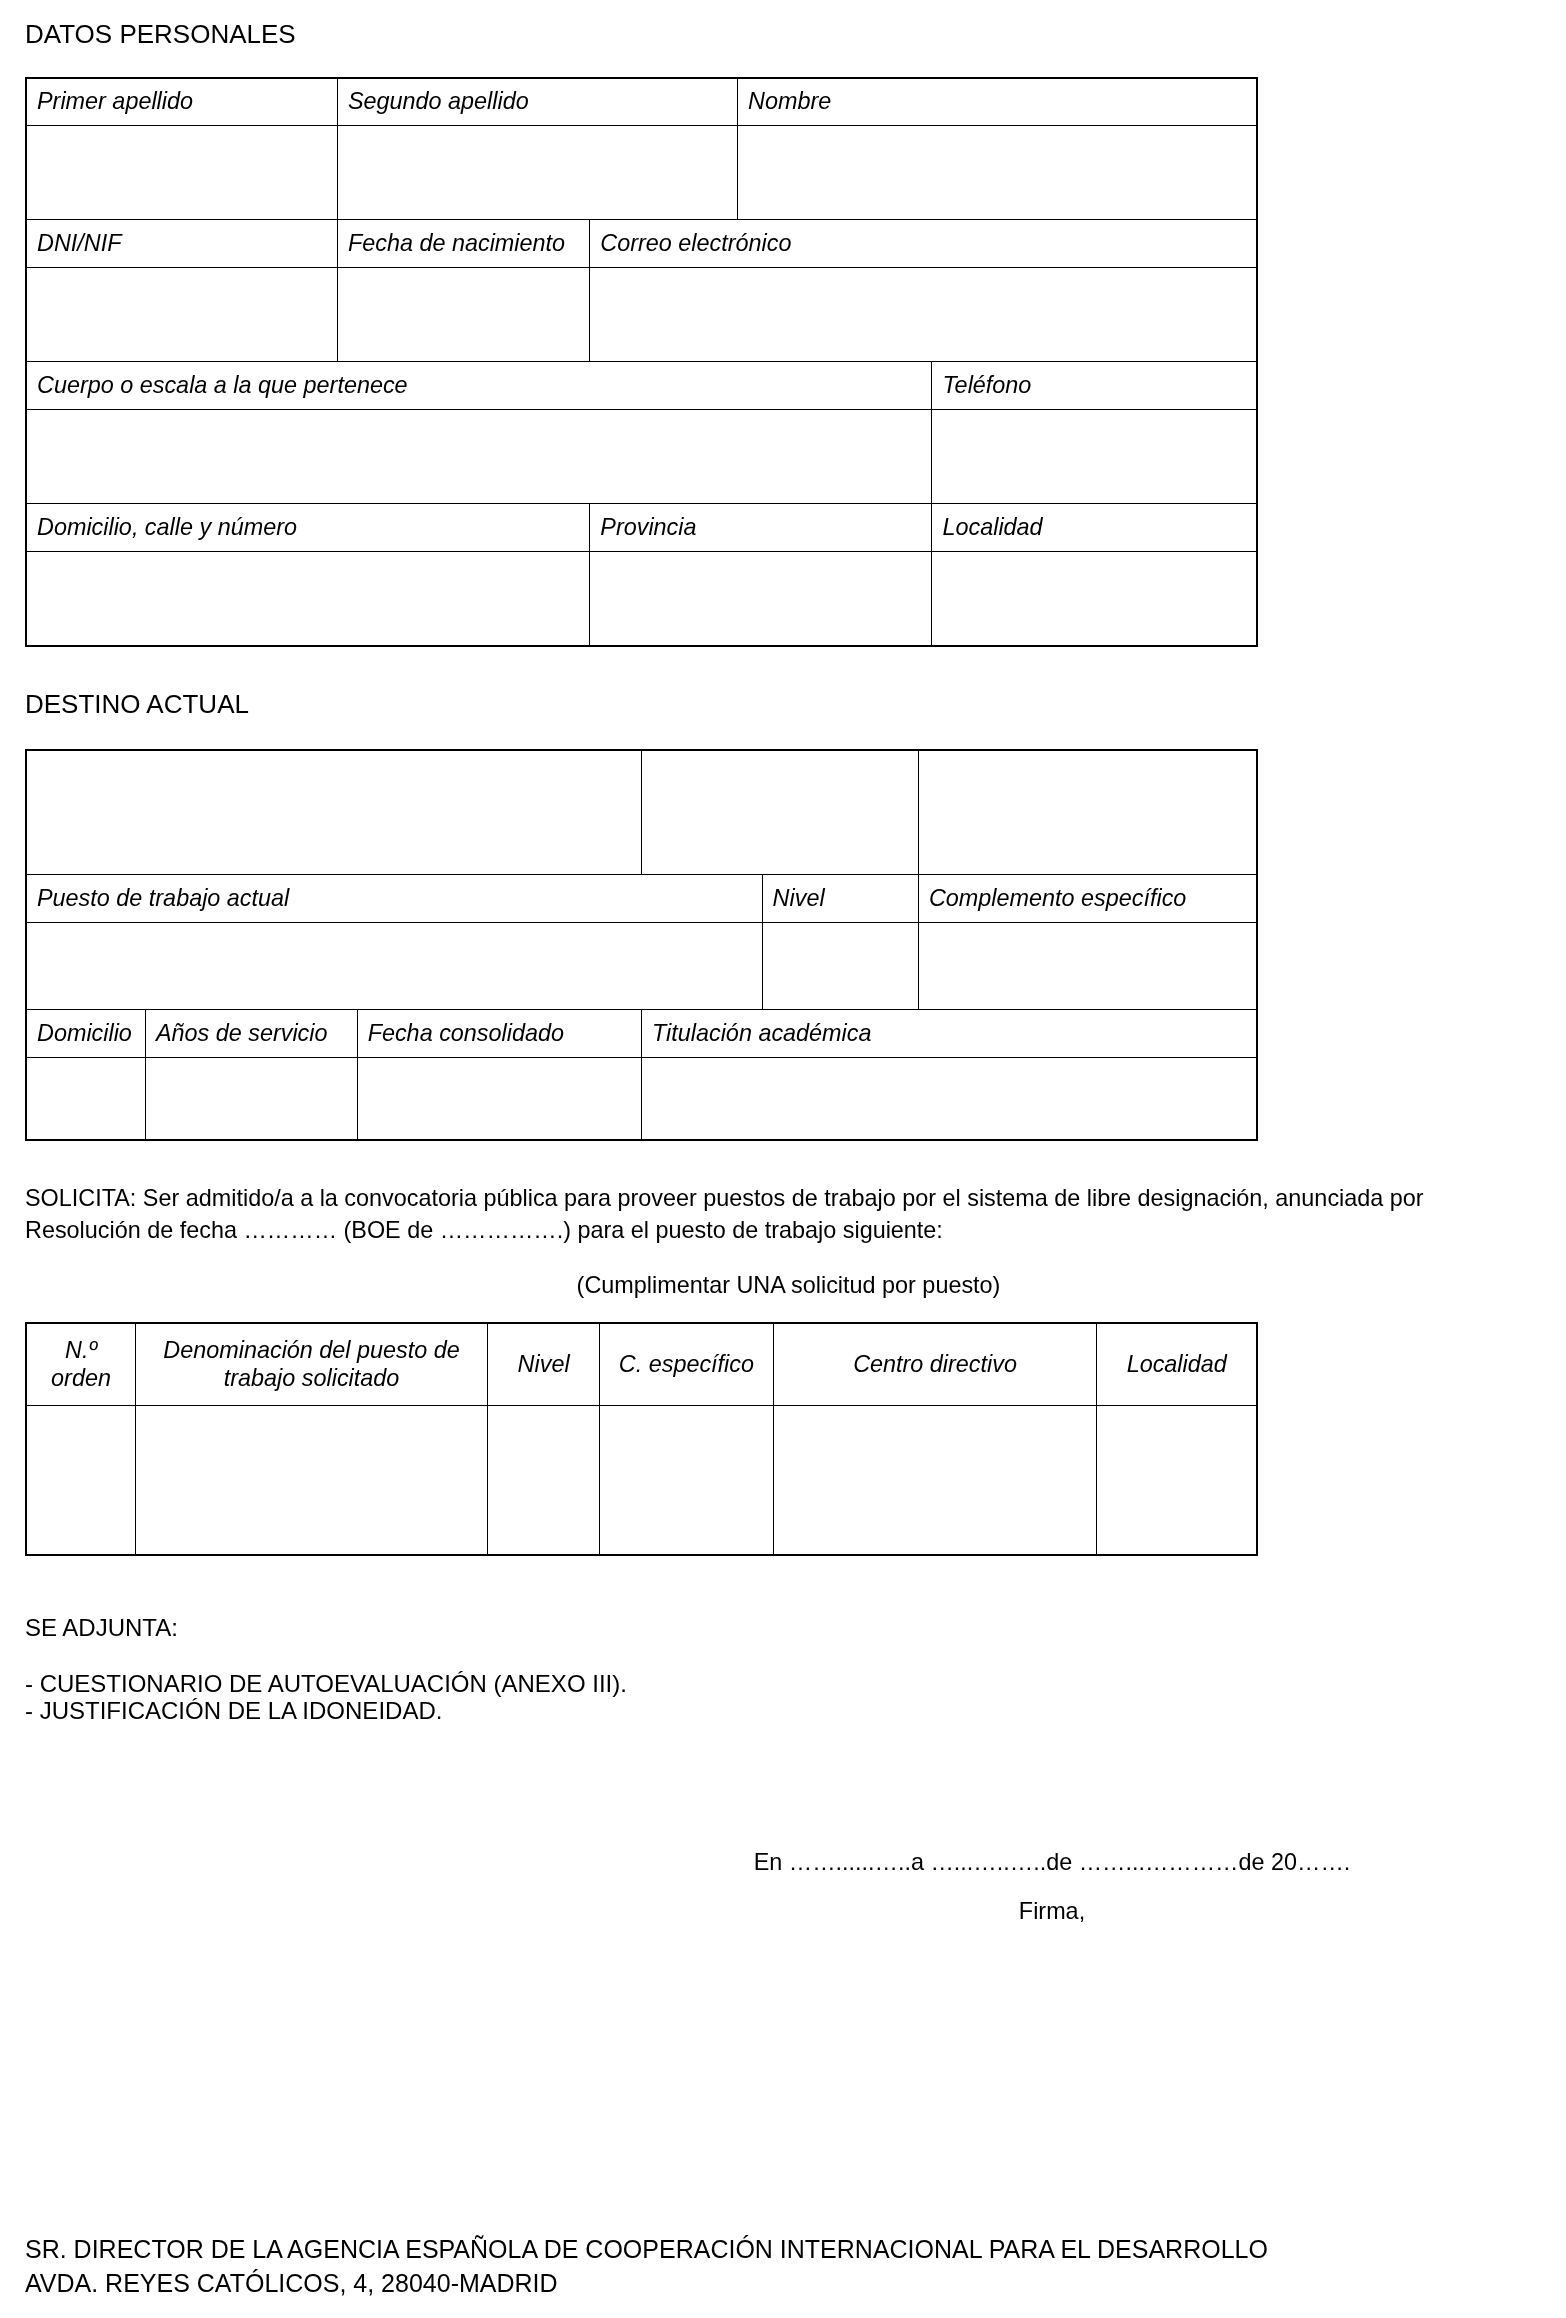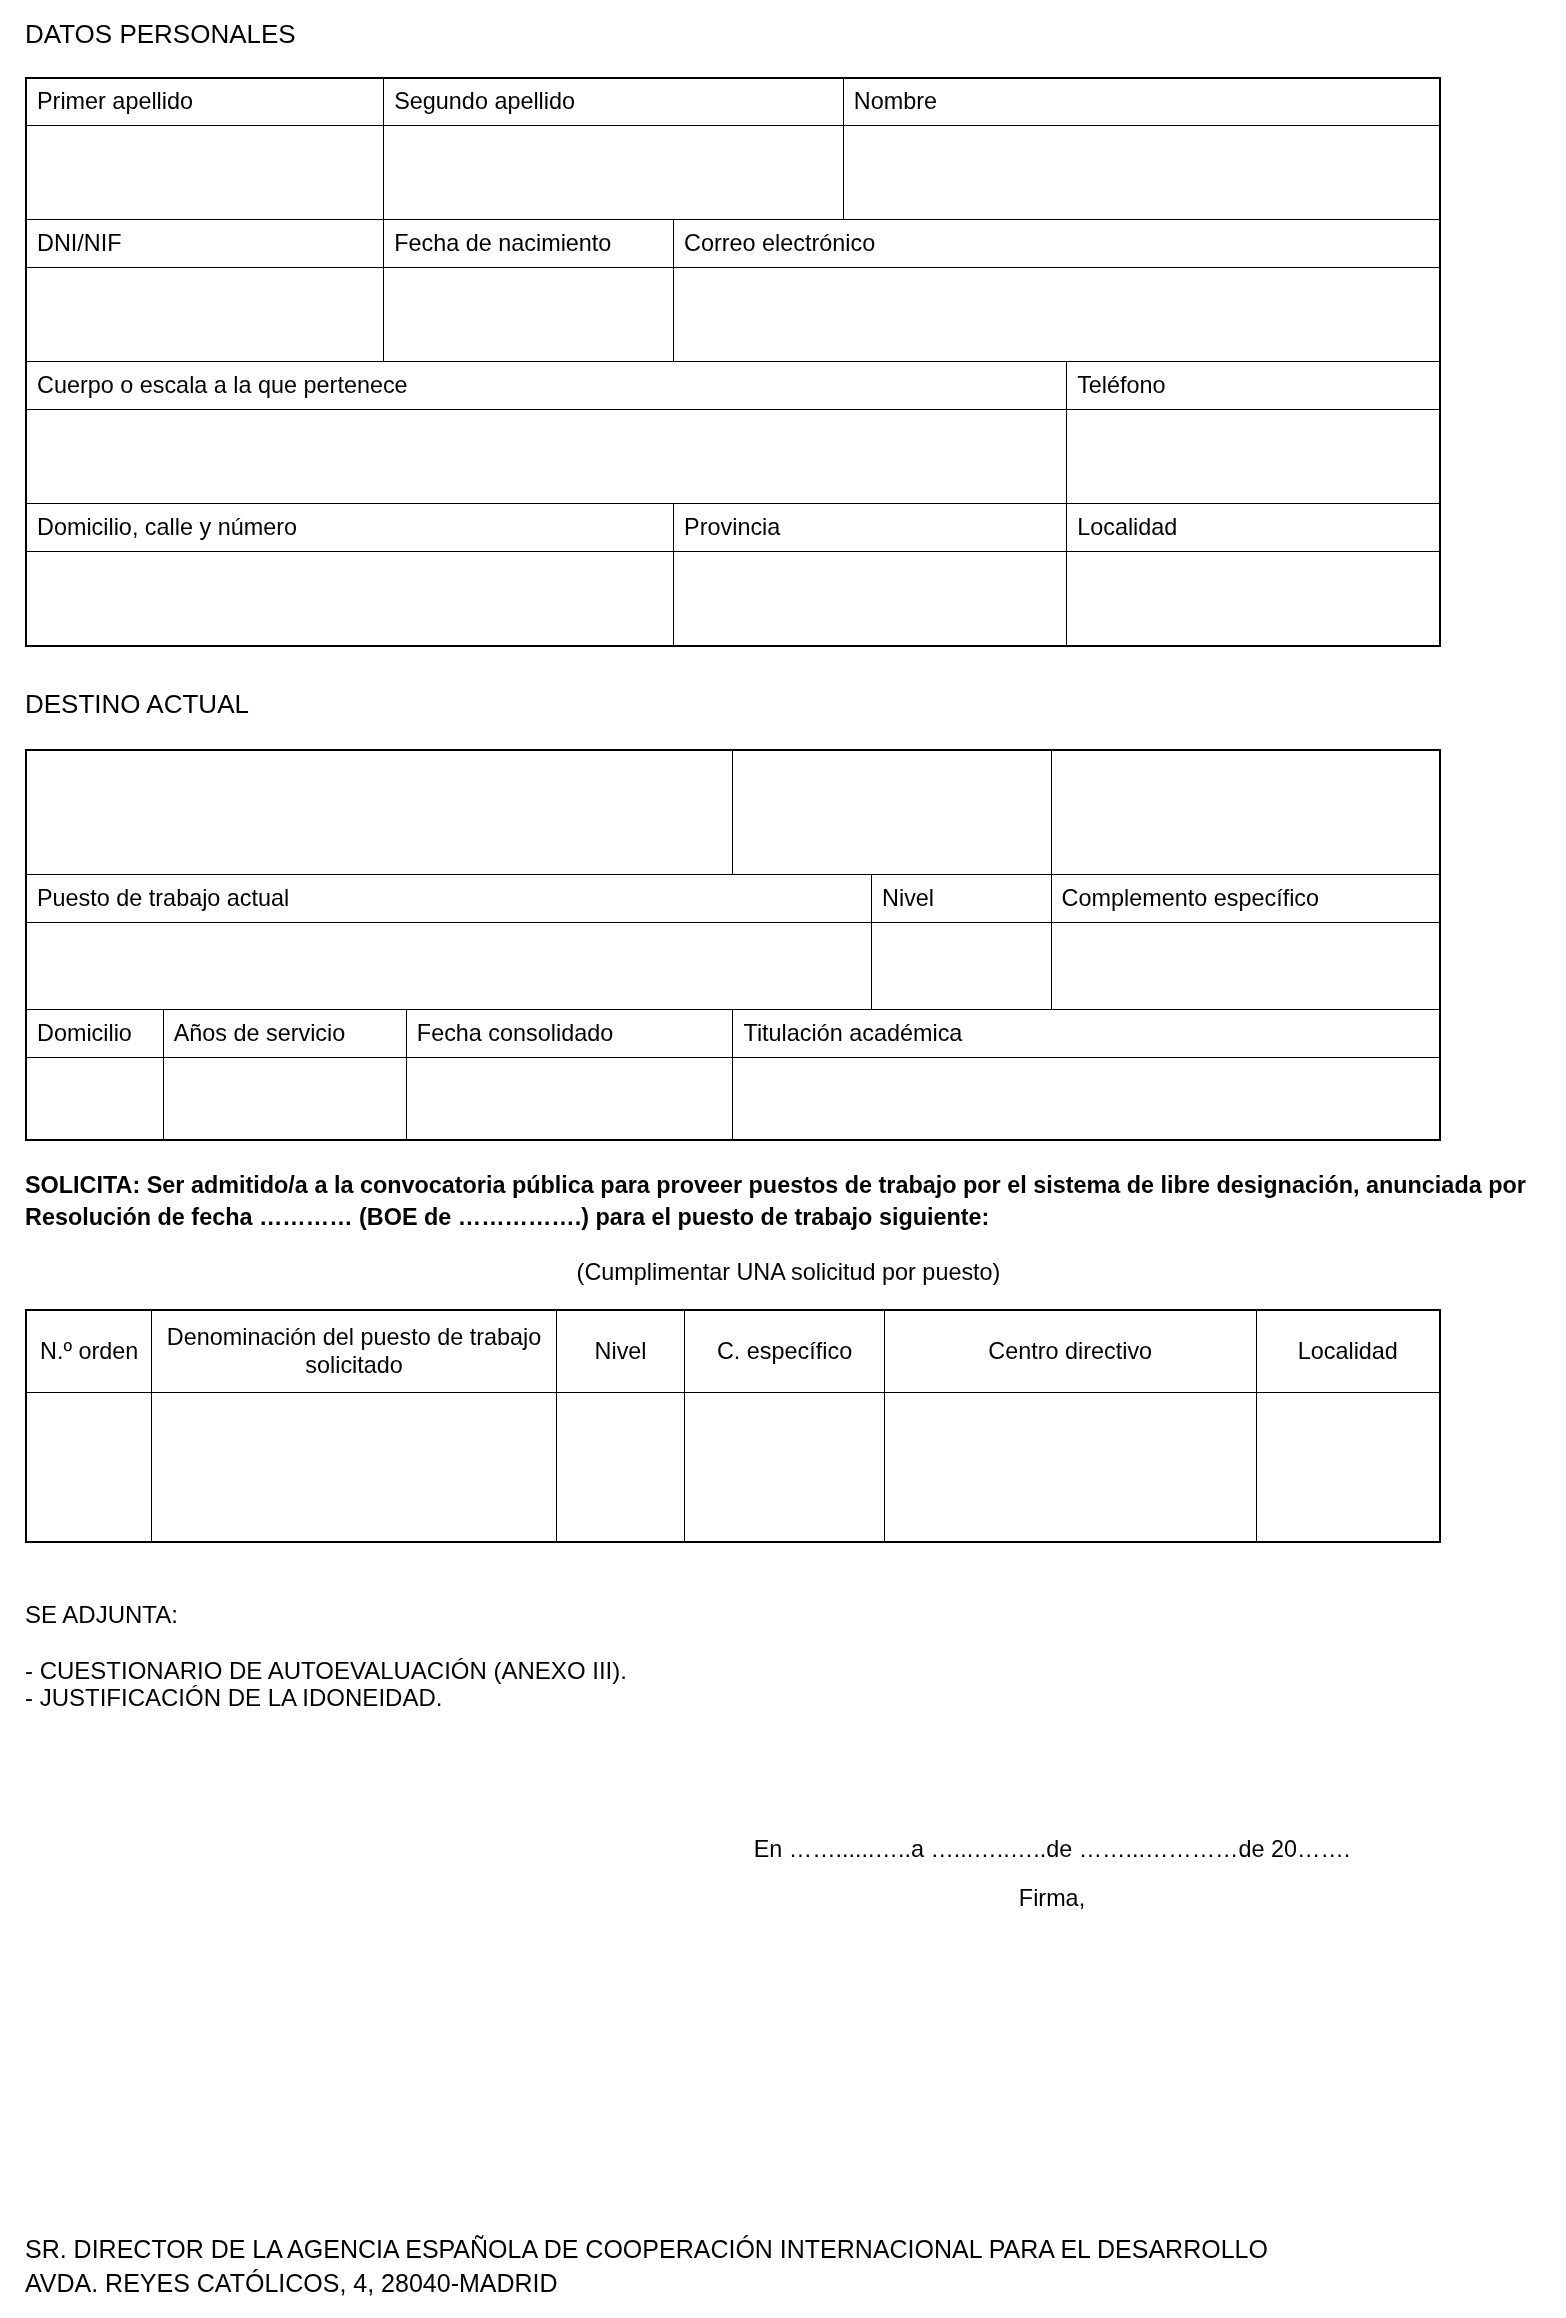--- a/index.html
+++ b/index.html
@@ -19,22 +19,23 @@
     line-height: 30px;
     font-weight: normal;
     margin: 0;
   }
   #datos-title   { padding-top: 11.7px; }
   #destino-title { margin-top: 42px; }
 
   table.form {
     border-collapse: collapse;
     table-layout: fixed;
-    width: 1416px;
+    width: 1233px;
     border: 2.5px solid #000;
+    font-style: italic;
   }
   table.form td {
     border: 1.7px solid #000;
     box-sizing: border-box;
     font-size: 23.4px;
     overflow: hidden;
   }
   tr.row-label td {
     height: 48px;
     padding: 0 10px;
@@ -44,24 +45,23 @@
   tr.row-input td { padding: 0; }
 
   #datos-table   { margin-top: 28px; }
   #destino-table { margin-top: 30px; }
   #datos-table tr.row-input td { height: 94px; }
   #destino-table tr.ri-1 td { height: 125px; }
   #destino-table tr.ri-2 td { height: 87px; }
   #destino-table tr.ri-3 td { height: 82px; }
 
   .solicita-par {
-    margin-top: 28px;
+    margin-top: 41px;
     font-size: 23.4px;
     line-height: 32px;
-    font-weight: bold;
   }
   .note-center {
     margin-top: 25px;
     font-size: 23.4px;
     line-height: 28px;
     text-align: center;
     width: 1527px;
   }
 
   #puesto-table { margin-top: 23.4px; }

